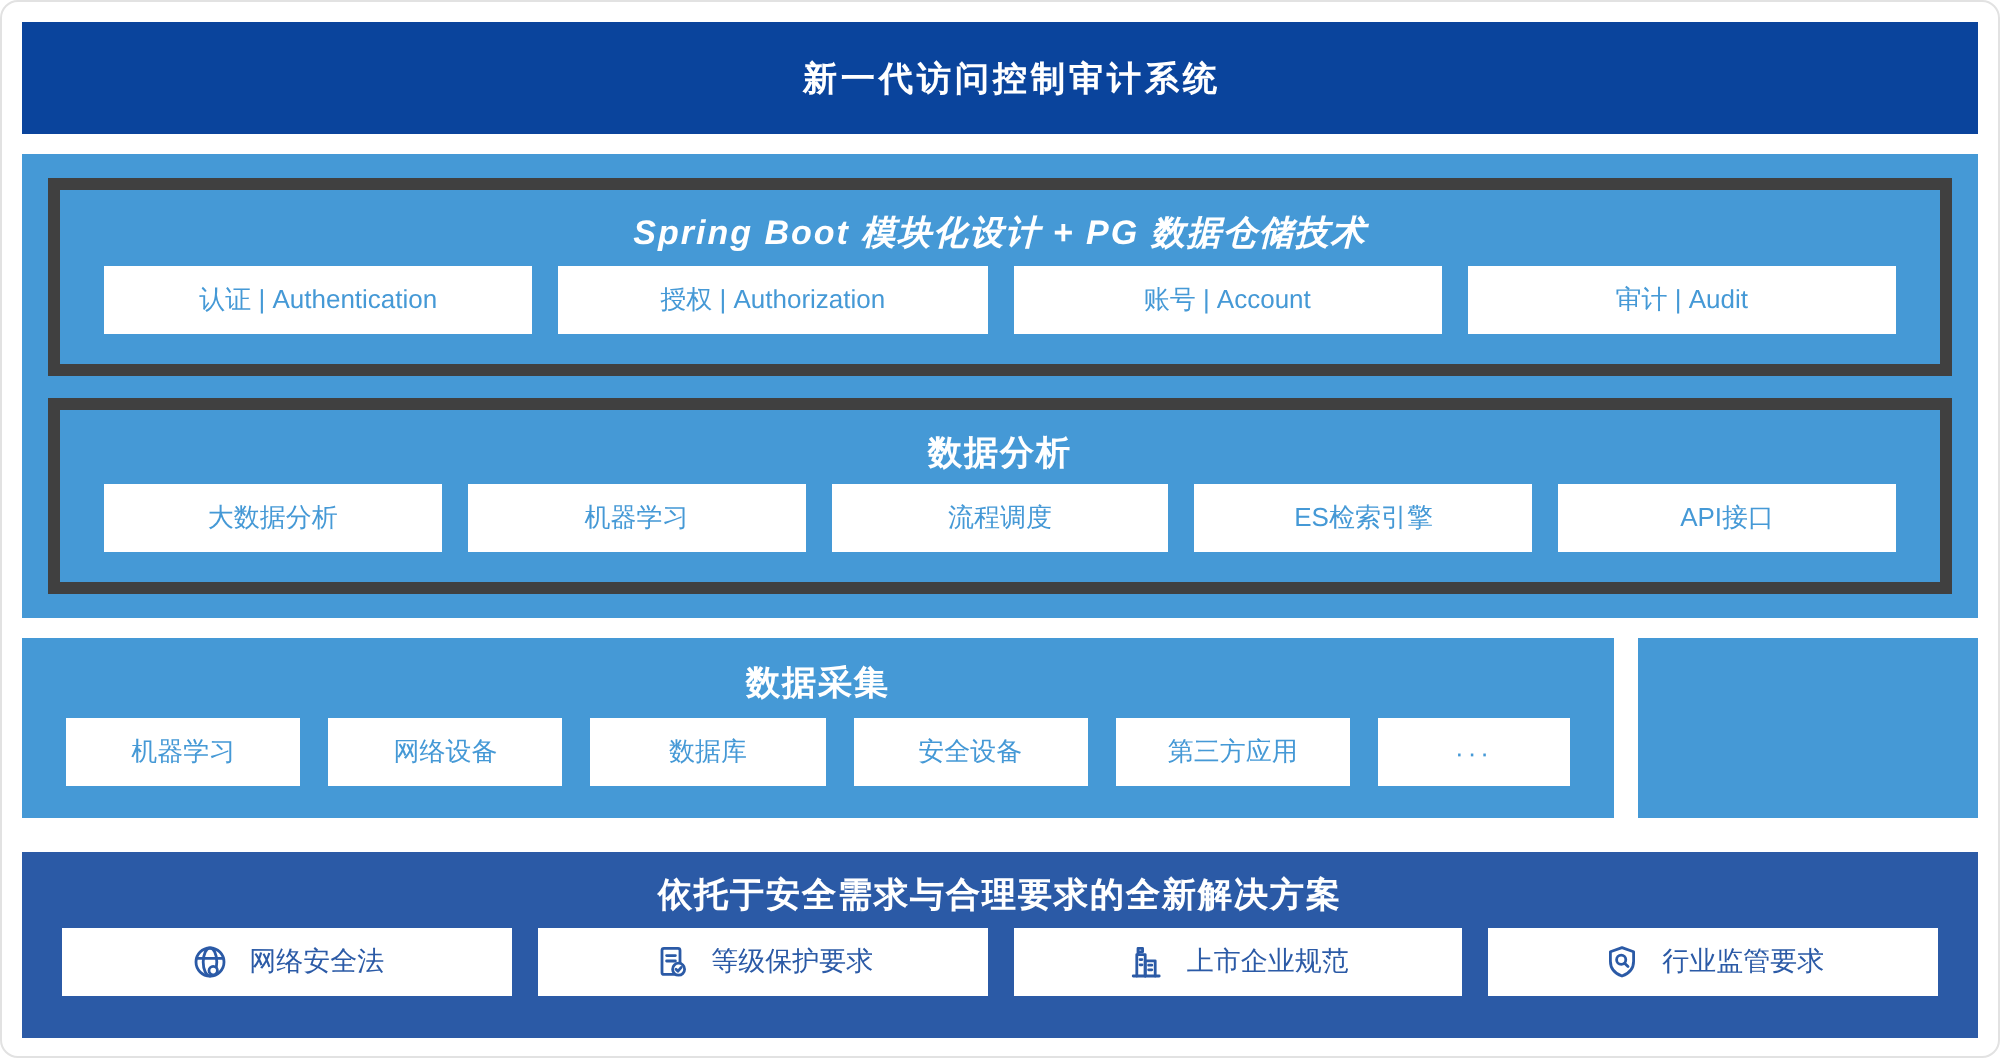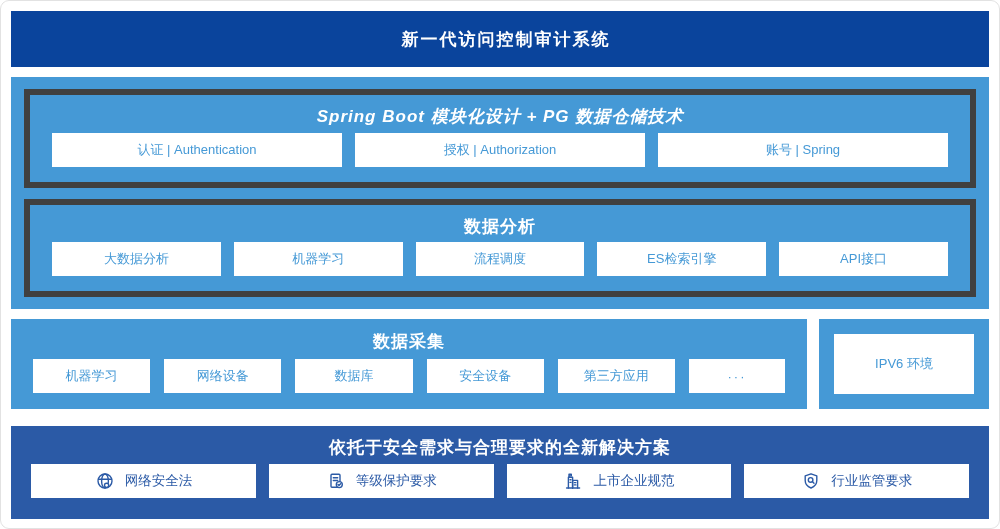--- a/index.html
+++ b/index.html
@@ -106,21 +106,22 @@
     <h1>新一代访问控制审计系统</h1>
   </div>
 
   <div class="platform">
 
     <div class="panel">
       <div class="panel-title italic">Spring Boot 模块化设计 + PG 数据仓储技术</div>
       <div class="row">
         <div class="wbox">认证 | Authentication</div>
         <div class="wbox">授权 | Authorization</div>
-        <div class="wbox">账号 | Spring</div>
+        <div class="wbox">账号 | Account</div>
+        <div class="wbox">审计 | Audit</div>
       </div>
     </div>
 
     <div class="panel">
       <div class="panel-title">数据分析</div>
       <div class="row">
         <div class="wbox">大数据分析</div>
         <div class="wbox">机器学习</div>
         <div class="wbox">流程调度</div>
         <div class="wbox">ES检索引擎</div>
@@ -138,21 +139,20 @@
         <div class="wbox">机器学习</div>
         <div class="wbox">网络设备</div>
         <div class="wbox">数据库</div>
         <div class="wbox">安全设备</div>
         <div class="wbox">第三方应用</div>
         <div class="wbox dots">···</div>
       </div>
     </div>
 
     <div class="network">
-      <div class="wbox">IPV6 环境</div>
     </div>
 
   </div>
 
   <div class="solution">
     <div class="panel-title">依托于安全需求与合理要求的全新解决方案</div>
     <div class="row">
 
       <div class="wbox">
         <span class="icon">

